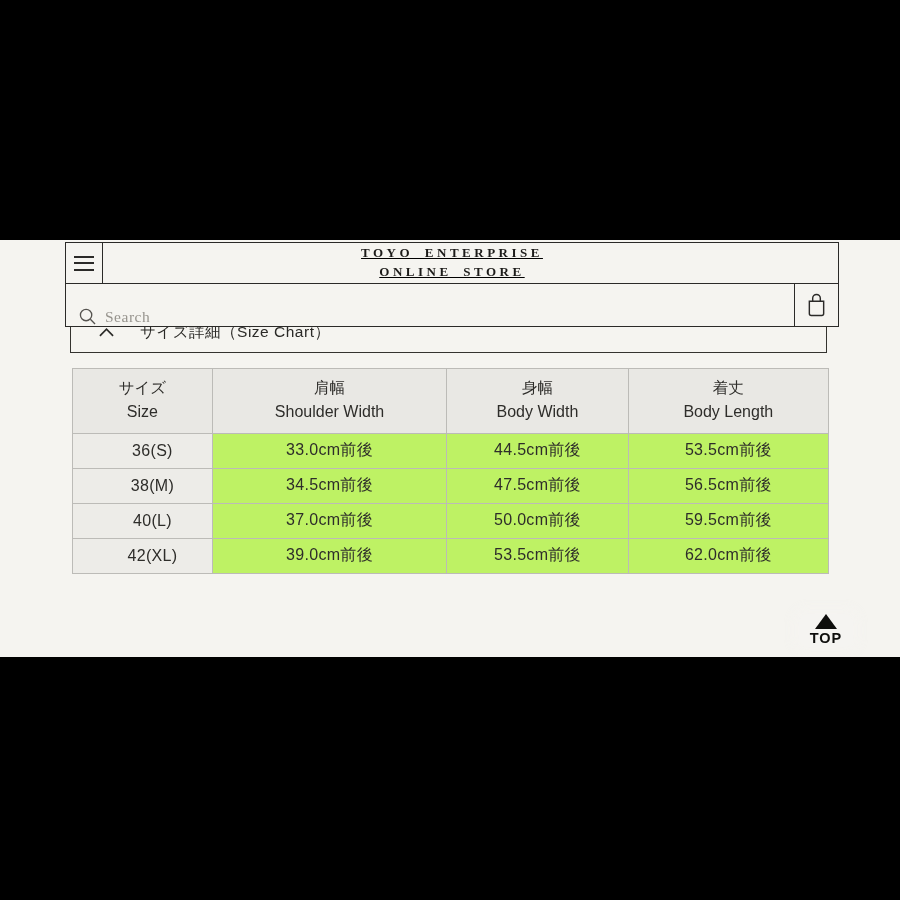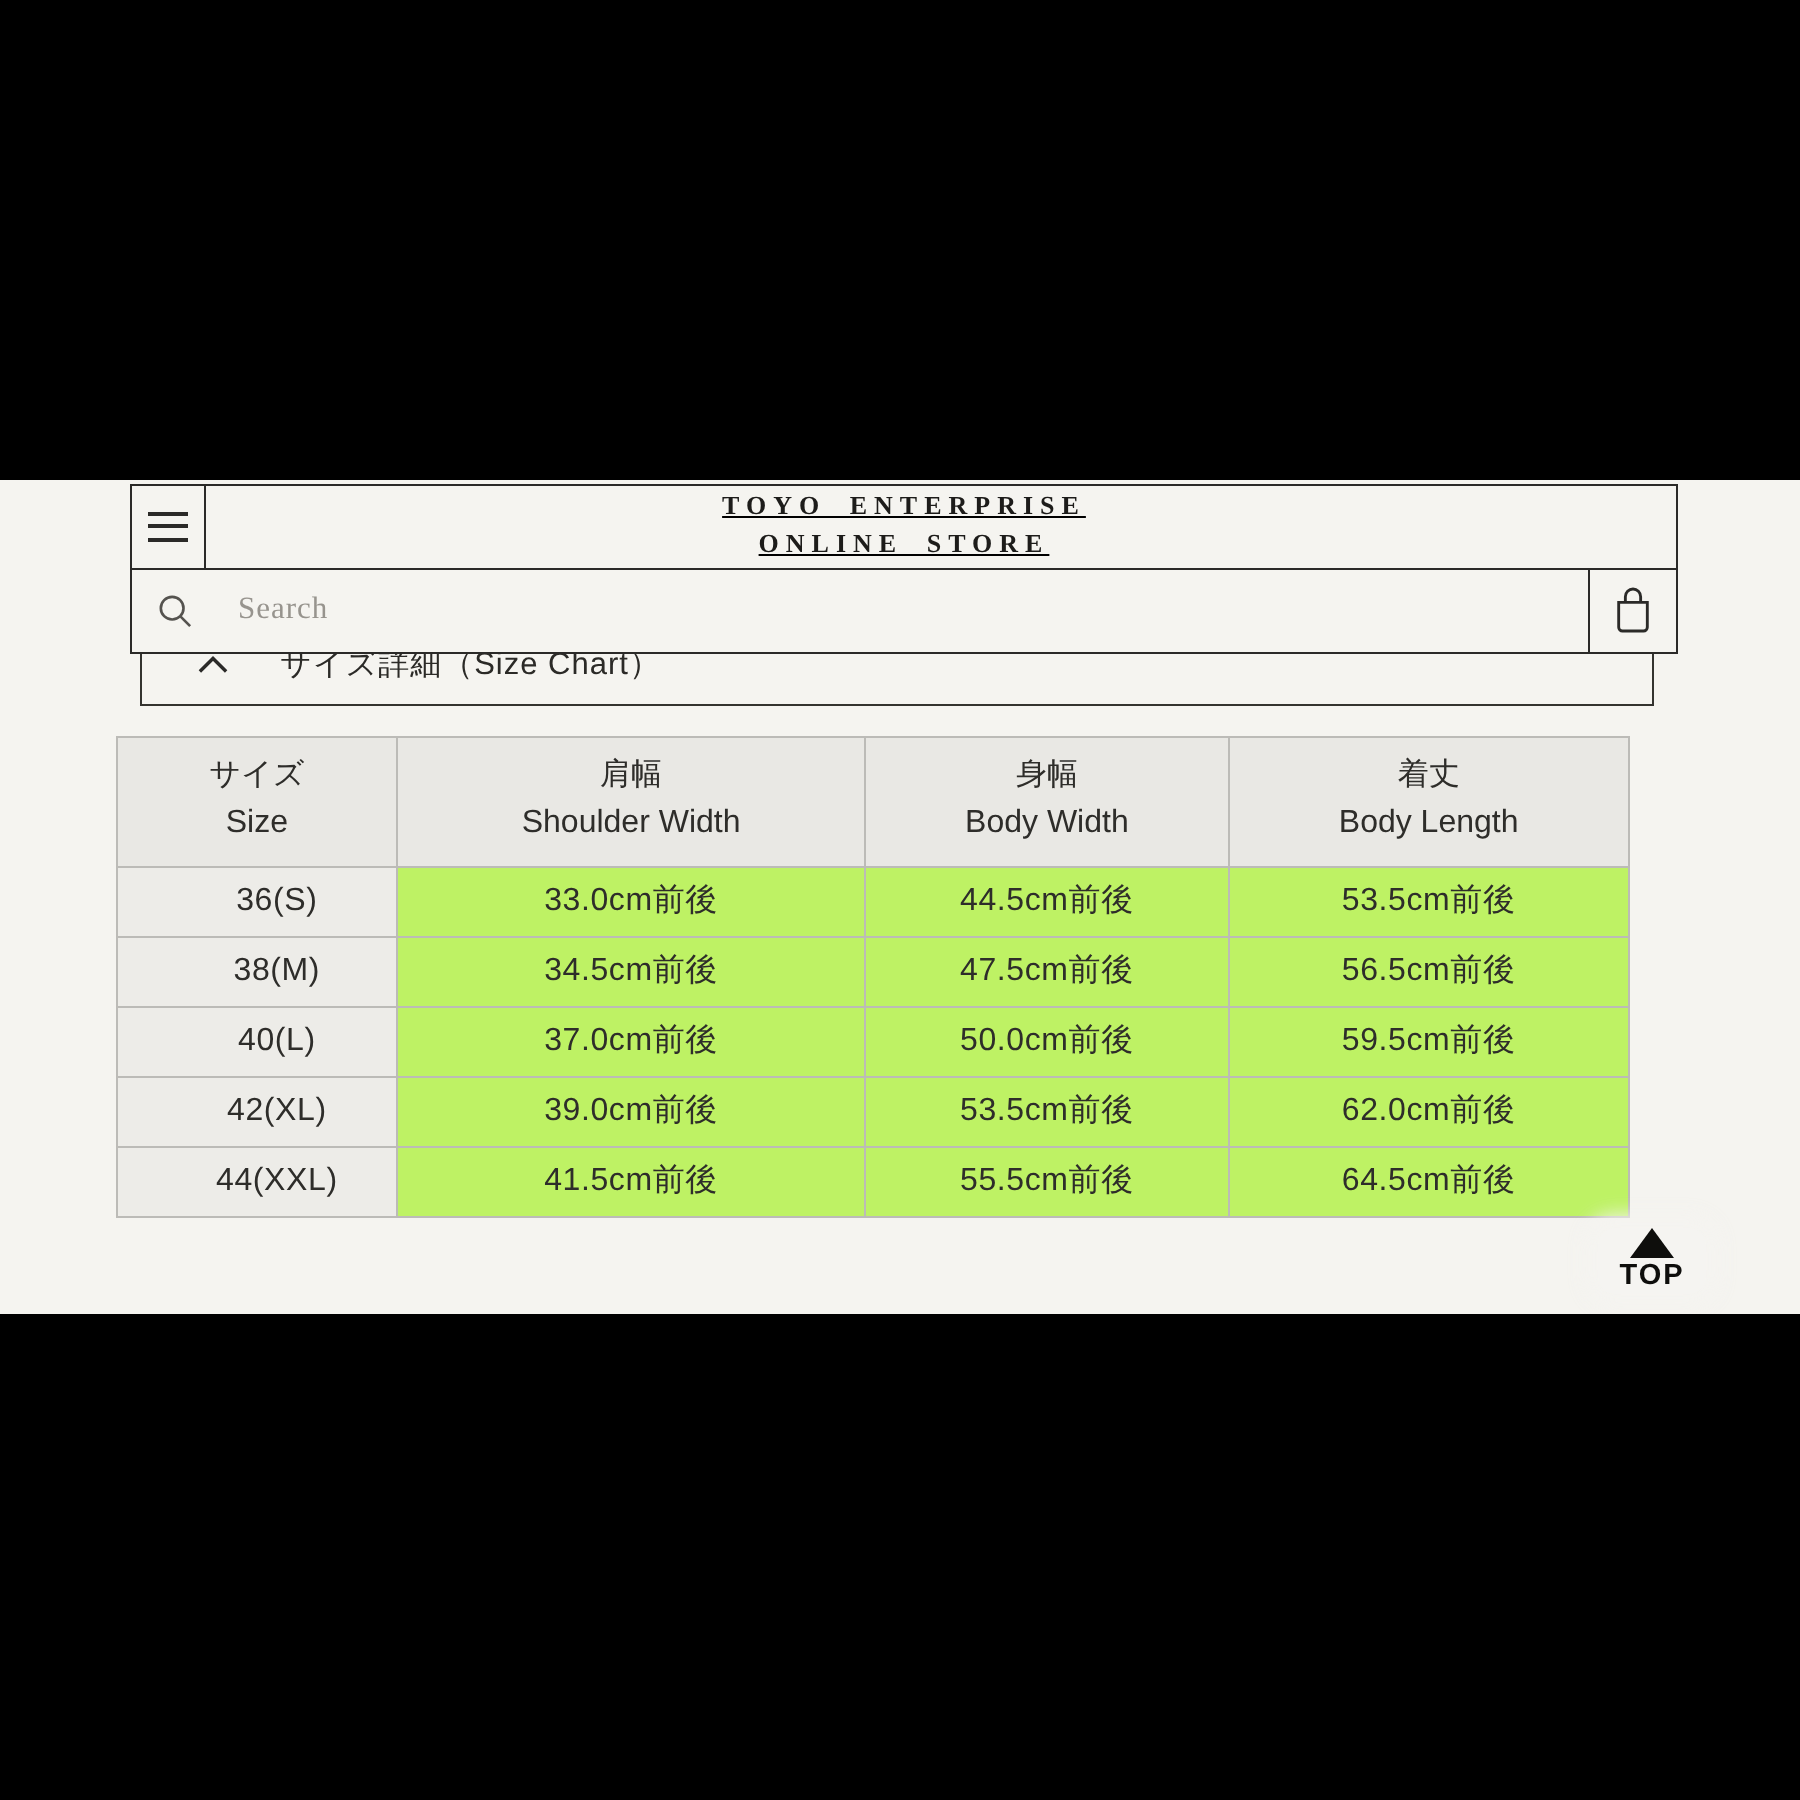--- a/index.html
+++ b/index.html
@@ -40,31 +40,31 @@
     display:flex; flex-direction:column; align-items:center; justify-content:center; gap:4.5px;
     cursor:pointer;
   }
   .menu-cell span { display:block; width:20px; height:2px; background:#2b2a28; }
   .brand {
     text-align:center; font-family:"Liberation Serif","DejaVu Serif",serif;
     font-weight:bold; color:#1d1c1a; font-size:13px; line-height:1.45;
     letter-spacing:3.5px; word-spacing:5px;
   }
   .hdr-row2 { display:flex; align-items:stretch; }
-  .search-field { flex:1; display:flex; align-items:center; gap:23px; padding-left:13px; cursor:text; }
+  .search-field { flex:1; display:flex; gap:9px; padding-left:13px; cursor:text;margin-top:24px; }
   .search-field svg { flex:0 0 auto; }
   .placeholder {
     font-family:"Liberation Serif","DejaVu Serif",serif;
     color:#97948e; font-size:15.5px; letter-spacing:0.5px;
   }
   .bag-cell { width:44px; border-left:1.5px solid #2b2a28; display:flex; align-items:center; justify-content:center; cursor:pointer; }
 
   
   table.size-table {
-    position:absolute; left:58px; top:128px; width:757px;
+    position:absolute; left:72px; top:128px; width:757px;
     border-collapse:collapse; z-index:1;
     text-align:center; color:#2e2d2a; font-size:16px;
   }
   .size-table th, .size-table td { border:1px solid #bcbbb7; font-weight:normal; }
   .size-table th { background:#e9e8e4; padding:7px 0 8px; line-height:1.55; }
   .size-table th .ja { font-size:15.5px; display:block; }
   .size-table th .en { font-size:16px; display:block; }
   .size-table td { height:35px; background:#bef264; letter-spacing:0.3px; }
   .size-table td.size-col { background:#edece8;padding-left:20px; }
   .col-size { width:18.5%; } .col-shoulder { width:31%; }
@@ -179,26 +179,20 @@
           <td>37.0cm前後</td>
           <td>50.0cm前後</td>
           <td>59.5cm前後</td>
         </tr>
         <tr>
           <td class="size-col">42(XL)</td>
           <td>39.0cm前後</td>
           <td>53.5cm前後</td>
           <td>62.0cm前後</td>
         </tr>
-        <tr>
-          <td class="size-col">44(XXL)</td>
-          <td>41.5cm前後</td>
-          <td>55.5cm前後</td>
-          <td>64.5cm前後</td>
-        </tr>
       </tbody>
     </table>
 
 
     <div class="top-btn">
       <div class="tri"></div>
       <div class="lbl">TOP</div>
     </div>
 
   </div>

